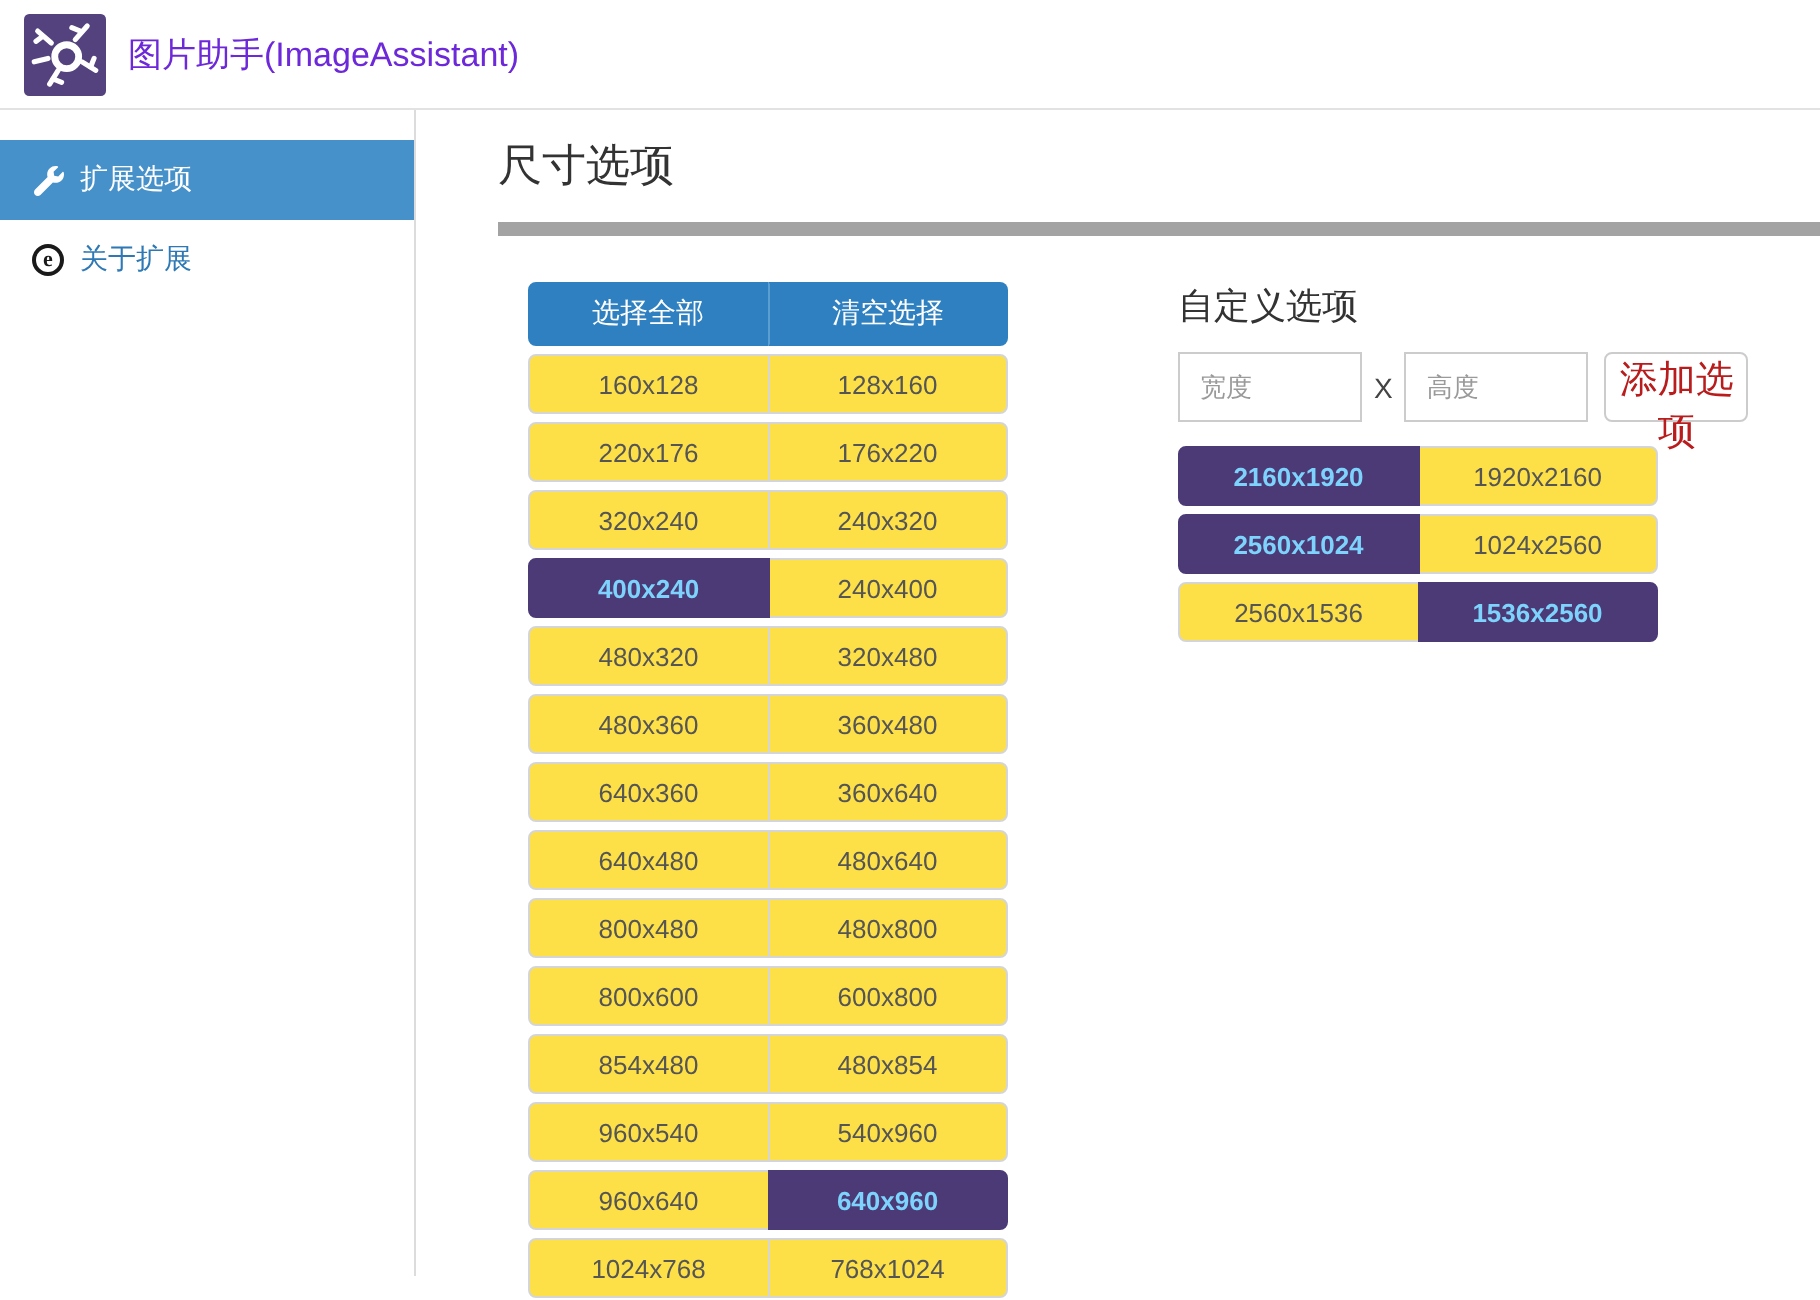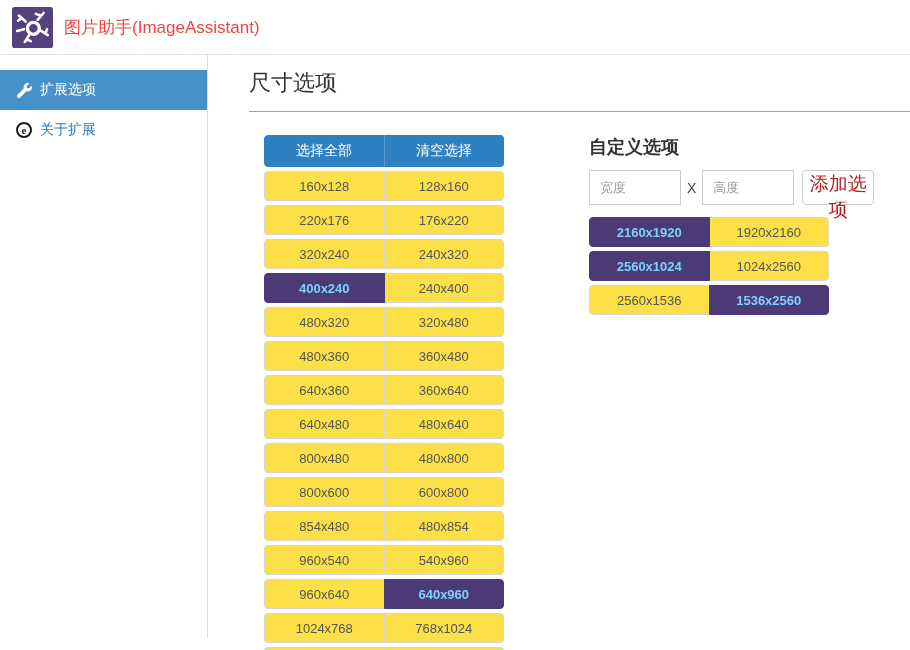--- a/index.html
+++ b/index.html
@@ -15,21 +15,21 @@
     border-bottom: 1px solid #e2e2e2;
     display: flex;
     align-items: center;
     padding-left: 12px;
     background: #fff;
   }
   .logo-box { width: 41px; height: 43px; display: block; }
   .app-title {
     margin-left: 11px;
     font-size: 17px;
-    color: #ef4444;
+    color: #6d28d9;
     font-weight: normal;
   }
   
   .sidebar {
     position: absolute;
     top: 55px; left: 0; bottom: 12px;
     width: 208px;
     border-right: 1px solid #dcdcdc;
     background: #fff;
     padding-top: 15px;
@@ -56,21 +56,21 @@
     text-align: center;
     font-family: "Liberation Serif", serif;
   }
   
   .main { position: absolute; top: 55px; left: 209px; right: 0; bottom: 0; padding-left: 40px; }
   .page-title {
     font-size: 22px;
     font-weight: normal;
     color: #333;
     padding: 13px 0 13px 0;
-    border-bottom: 1px solid #a3a3a3;
+    border-bottom: 7px solid #a3a3a3;
   }
   .content-row { display: flex; margin-top: 23px; margin-left: 15px; }
   
   .grid-col { width: 240px; flex: 0 0 auto; }
   .pair { display: flex; width: 240px; margin-bottom: 4px; }
   .action-pair { margin-bottom: 4px; justify-content: center; }
   .action-btn {
     flex: 1; height: 32px;
     background: #2f80c0;
     border: 1px solid #2f80c0;
@@ -97,21 +97,21 @@
   .size-btn.selected {
     background: #4b3a76;
     border-color: #4b3a76;
     color: #7dd3fc;
     font-weight: bold;
     position: relative;
     z-index: 1;
   }
   
   .custom-col { margin-left: 85px; flex: 0 0 auto; }
-  .custom-title { font-size: 18px; font-weight: bold; color: #333; margin-bottom: 11px; }
+  .custom-title { font-size: 18px; font-weight: normal; color: #333; margin-bottom: 11px; }
   .custom-form { display: flex; align-items: center; margin-bottom: 12px; }
   .dim-input {
     width: 92px; height: 35px;
     border: 1px solid #ccc;
     border-radius: 0;
     padding: 12px 10px;
     font-size: 13px;
     color: #333;
     font-family: inherit;
     outline: none;

